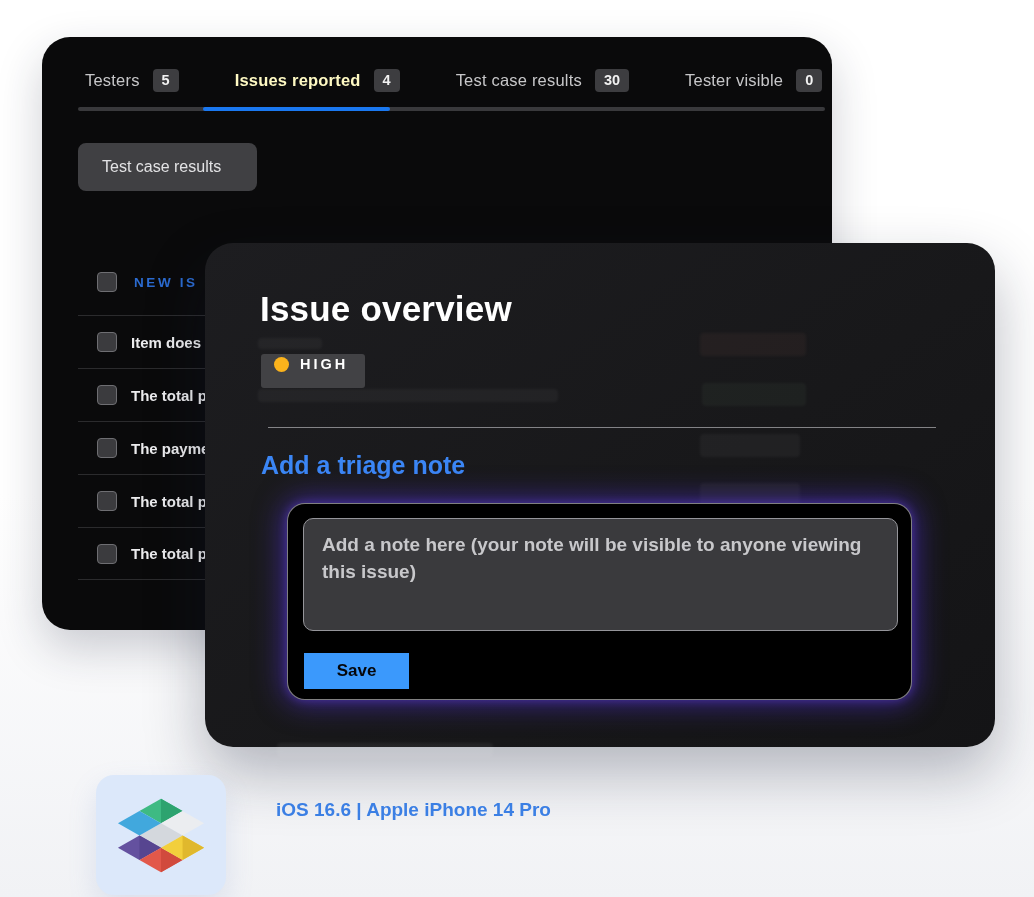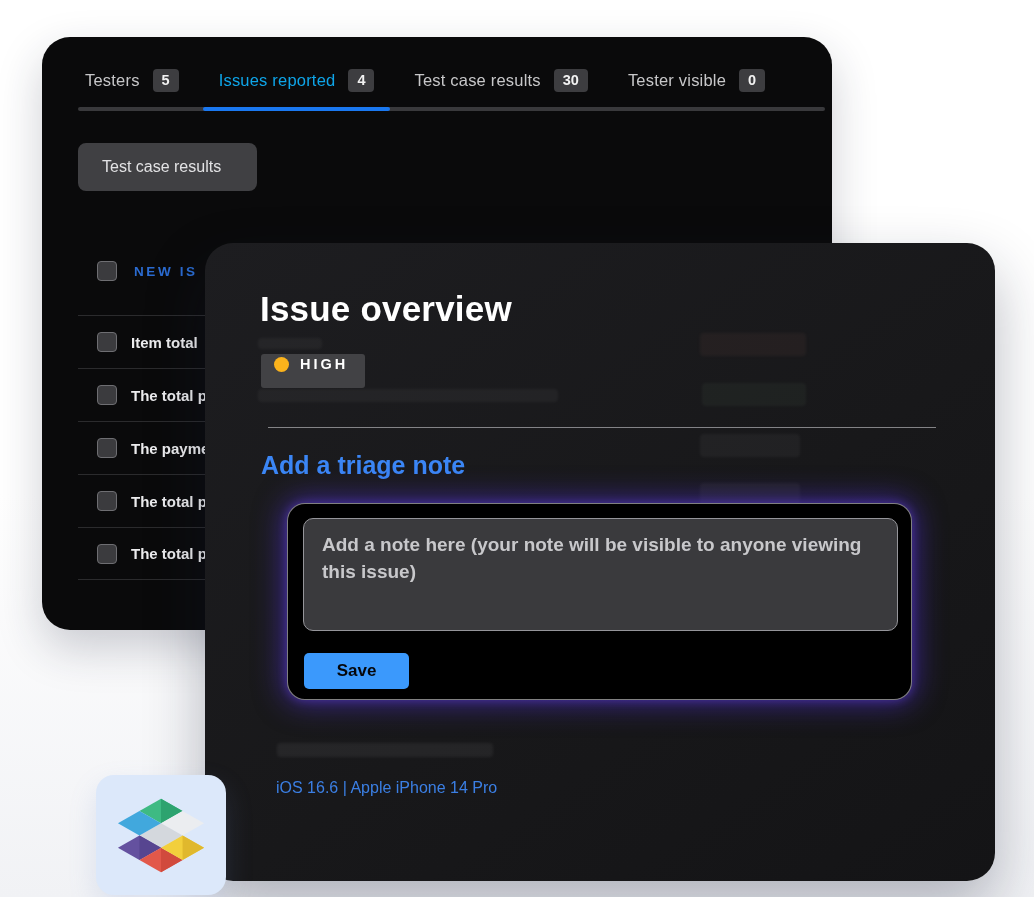--- a/index.html
+++ b/index.html
@@ -9,59 +9,59 @@
     background:linear-gradient(180deg,#ffffff 55%,#f1f2f5 100%);
     position:relative;
   }
 
   
   .back-card {
     position:absolute; left:42px; top:37px; width:790px; height:593px;
     background:#0a0a0b; border-radius:28px;
     box-shadow:0 18px 45px rgba(30,35,60,.22);
   }
-  .tabs { position:absolute; left:43px; top:32px; display:flex; align-items:flex-start; gap:40px; }
+  .tabs { position:absolute; left:43px; top:32px; display:flex; align-items:flex-start; gap:56px; }
   .tab { display:flex; align-items:center; gap:13px; cursor:pointer; }
   .tab-label { font-size:16.5px; color:#c7c7c9; letter-spacing:.2px; }
-  .tab.active .tab-label { color:#0ea5e9; font-weight:400; }
+  .tab.active .tab-label { color:#fef9c3; font-weight:700; }
   .tab-badge {
     background:#3d3d40; color:#f2f2f2; font-size:14.5px; font-weight:700;
     padding:3px 9px; border-radius:4px; line-height:1.2;
   }
   .tab-track { position:absolute; left:36px; top:70px; width:747px; height:4px; background:#39393c; border-radius:2px; }
   .tab-underline { position:absolute; left:161px; top:70px; width:187px; height:4px; border-radius:2px; }
 
   .filter-btn {
     position:absolute; left:36px; top:106px; width:179px; height:48px;
     background:#404043; border:none; border-radius:8px;
     color:#e2e2e4; font-size:16px; font-family:inherit;
     display:flex; align-items:center; padding:0 24px; cursor:pointer;
   }
 
   .cbx {
     width:20px; height:20px; border-radius:4px; background:#3b3b3e;
     border:1px solid #6e6e72; flex:0 0 auto; cursor:pointer;
   }
   .list-header-row {
-    position:absolute; left:55px; top:224px; display:flex; align-items:center; gap:17px;
+    position:absolute; left:55px; top:235px; display:flex; align-items:center; gap:17px;
   }
   .list-header-label {
     font-size:13.5px; font-weight:700; letter-spacing:2.6px; color:#2b6bd0;
   }
   .issue-list { position:absolute; left:36px; top:278px; width:740px; }
   .issue-row {
     height:53px; border-top:1px solid #2b2b2d;
     display:flex; align-items:center; gap:14px; padding-left:19px;
   }
   .issue-row:last-child { border-bottom:1px solid #2b2b2d; }
   .issue-label { font-size:15px; font-weight:600; color:#ececee; white-space:nowrap; }
 
   
   .modal {
-    position:absolute; left:205px; top:243px; width:790px; height:638px;
+    position:absolute; left:205px; top:243px; width:790px; height:504px;
     background:linear-gradient(145deg,#1d1d20 0%,#18181a 55%,#141416 100%);
     border-radius:28px; box-shadow:0 26px 60px rgba(20,25,50,.30); z-index:10;
   }
   .modal-title { position:absolute; left:55px; top:46px; font-size:35px; font-weight:700; color:#ffffff; letter-spacing:.2px; }
 
   .ghost { position:absolute; background:rgba(255,255,255,.045); border-radius:4px; filter:blur(1.5px); }
   .ghost-a { left:53px;  top:95px;  width:64px;  height:11px; }
   .ghost-b { left:53px;  top:146px; width:300px; height:13px; }
   .ghost-c { left:72px;  top:500px; width:216px; height:14px; background:rgba(255,255,255,.06); }
   .ghost-r1 { left:495px; top:90px;  width:106px; height:23px; background:rgba(255,160,140,.05); }
@@ -92,27 +92,27 @@
   }
   .note-input {
     position:absolute; left:15px; top:14px; width:595px; height:113px;
     background:#3a3a3d; border:1px solid #95959a; border-radius:10px;
     resize:none; outline:none; padding:13px 18px;
     font-family:inherit; font-size:19px; font-weight:600; line-height:1.42; color:#e8e8ea;
   }
   .note-input::placeholder { color:#c8c8cb; opacity:1; }
   .save-btn {
     position:absolute; left:16px; top:149px; width:105px; height:36px;
-    border:none; border-radius:5px; cursor:pointer;
+    border:none; border-radius:0; cursor:pointer;
     font-family:inherit; font-size:17px; font-weight:700; color:#06070a;
   }
 
   .device-info {
-    position:absolute; left:71px; top:536px;
-    font-size:16px; font-weight:400; color:#3b7fe4; cursor:pointer;
+    position:absolute; left:71px; top:556px;
+    font-size:19px; font-weight:700; color:#3b7fe4; cursor:pointer;
   }
 
   
   .app-icon {
     position:absolute; left:96px; top:775px; width:130px; height:120px;
     background:#dce8fa; border-radius:18px; z-index:20;
     display:flex; align-items:center; justify-content:center;
     box-shadow:0 12px 28px rgba(110,140,200,.18);
   }
 </style>
@@ -147,21 +147,21 @@
   </button>
 
   <div class="list-header-row">
     <span class="cbx"></span>
     <span class="list-header-label">NEW IS</span>
   </div>
 
   <div class="issue-list">
     <div class="issue-row">
       <span class="cbx"></span>
-      <span class="issue-label">Item total</span>
+      <span class="issue-label">Item does</span>
     </div>
     <div class="issue-row">
       <span class="cbx"></span>
       <span class="issue-label">The total p</span>
     </div>
     <div class="issue-row">
       <span class="cbx"></span>
       <span class="issue-label">The payme</span>
     </div>
     <div class="issue-row">

